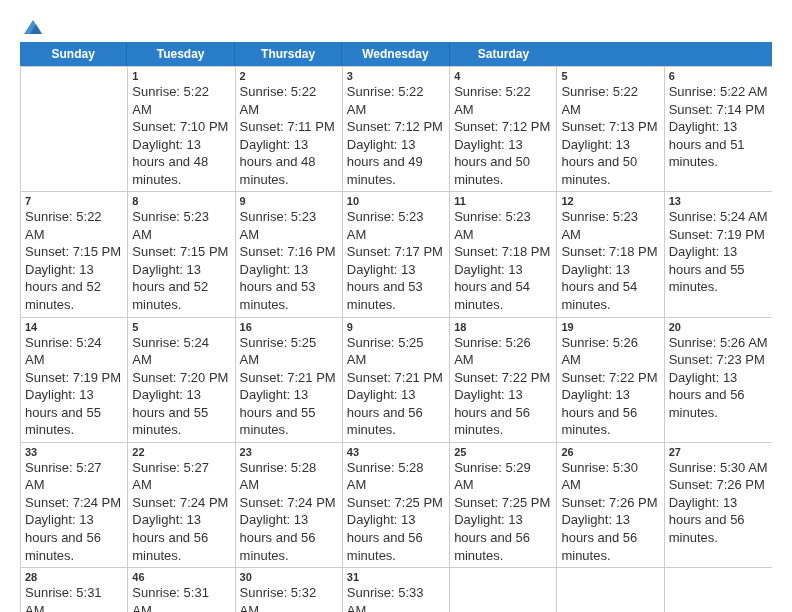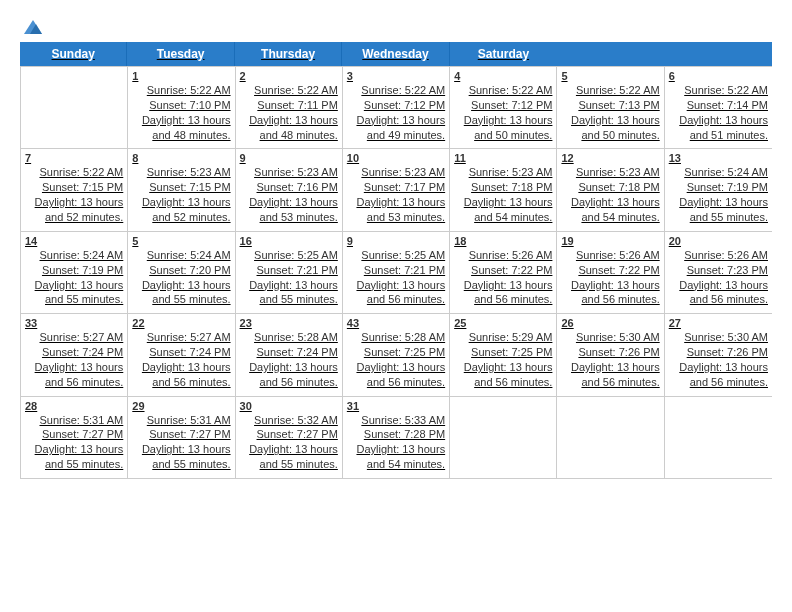--- a/index.html
+++ b/index.html
@@ -9,21 +9,20 @@
       width: 792px;
       height: 612px;
       overflow: hidden;
     }
     .page {
       width: 792px;
       height: 491px;
       padding: 16px 20px 12px 20px;
       display: flex;
       flex-direction: column;
-      text-decoration: underline;
     }
     .header {
       display: flex;
       justify-content: space-between;
       align-items: flex-start;
       margin-bottom: 8px;
     }
     .logo {
       display: flex;
       align-items: center;
@@ -97,24 +96,23 @@
       min-height: 0;
     }
     .cal-cell:last-child { border-right: none; }
     .cell-day {
       font-size: 11px;
       font-weight: bold;
       color: #333;
       margin-bottom: 1px;
     }
     .cell-info {
-      font-size: 11px;
+      font-size: 13px;
       line-height: 1.35;
       color: #333;
-      text-align: right;
     }
   </style>
 </head>
 <body>
 
 <div class="page">
   <div class="header">
     <div class="logo">
       <div style="display:flex;flex-direction:column;align-items:flex-start">
         <div style="display:flex;align-items:center">
@@ -314,21 +312,21 @@
           </div>
         </div>
         <div class="cal-row">
           <div class="cal-cell">
             <div class="cell-day">28</div>
             <div class="cell-info" style="white-space: pre-line;">Sunrise: 5:31 AM
 Sunset: 7:27 PM
 Daylight: 13 hours and 55 minutes.</div>
           </div>
           <div class="cal-cell">
-            <div class="cell-day">29</div>
+            <div class="cell-day">46</div>
             <div class="cell-info" style="white-space: pre-line;">Sunrise: 5:31 AM
 Sunset: 7:27 PM
 Daylight: 13 hours and 55 minutes.</div>
           </div>
           <div class="cal-cell">
             <div class="cell-day">30</div>
             <div class="cell-info" style="white-space: pre-line;">Sunrise: 5:32 AM
 Sunset: 7:27 PM
 Daylight: 13 hours and 55 minutes.</div>
           </div>

